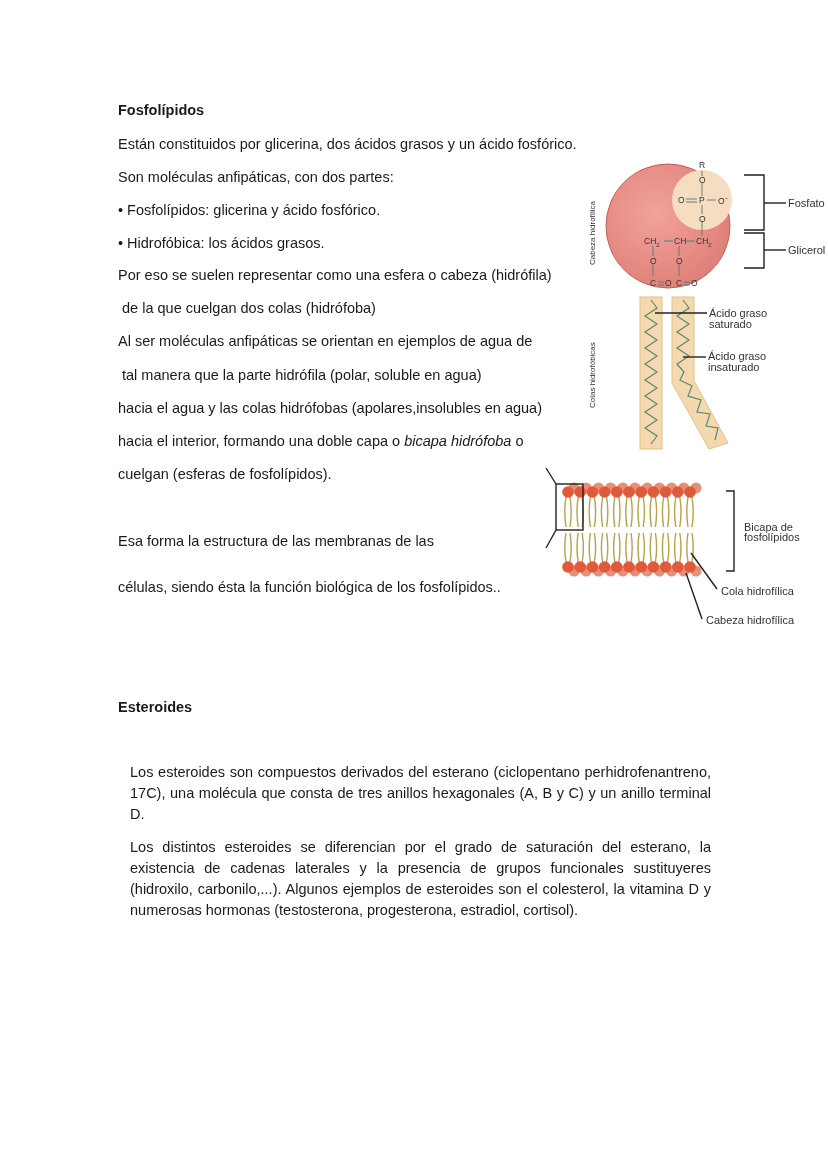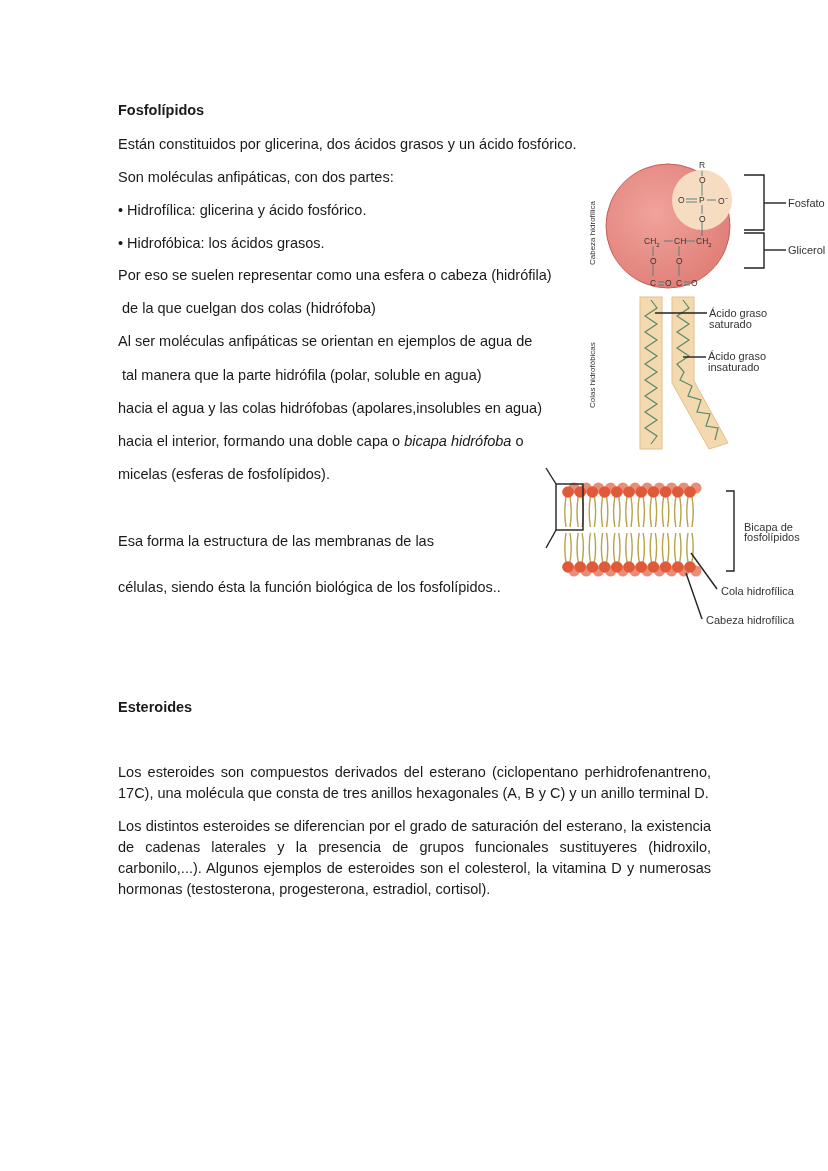--- a/index.html
+++ b/index.html
@@ -1,40 +1,40 @@
 <!DOCTYPE html>
 <html><head>
 <meta charset="utf-8">
 <style>
   html,body{margin:0;padding:0;background:#ffffff;}
   body{width:828px;height:1171px;position:relative;overflow:hidden;
        font-family:"Liberation Sans","DejaVu Sans",sans-serif;color:#1a1a1a;}
   .t{position:absolute;left:118px;font-size:14.5px;white-space:nowrap;line-height:18px;}
   .h{font-weight:bold;}
   .just{position:absolute;left:118px;width:593px;font-size:14.5px;line-height:21px;text-align:justify;}
-  .just p{margin:0 0 12px 0;}
+  .just p{margin:0 0 12px 12px;}
   .lbl{position:absolute;font-size:11px;color:#333;line-height:10px;white-space:nowrap;}
   .vlbl{position:absolute;font-size:8px;color:#333;white-space:nowrap;transform:rotate(-90deg);transform-origin:left top;}
   svg{position:absolute;overflow:visible;}
 </style>
 </head>
 <body>
 
 <div class="t h" style="top:101px">Fosfolípidos</div>
 <div class="t" style="top:135px">Están constituidos por glicerina, dos ácidos grasos y un ácido fosfórico.</div>
 <div class="t" style="top:168px">Son moléculas anfipáticas, con dos partes:</div>
-<div class="t" style="top:201px">• Hidrofílica: glicerina y ácido fosfórico.</div>
+<div class="t" style="top:201px">• Fosfolípidos: glicerina y ácido fosfórico.</div>
 <div class="t" style="top:234px">• Hidrofóbica: los ácidos grasos.</div>
 <div class="t" style="top:266px">Por eso se suelen representar como una esfera o cabeza (hidrófila)</div>
 <div class="t" style="top:299px;white-space:pre"> de la que cuelgan dos colas (hidrófoba)</div>
 <div class="t" style="top:332px">Al ser moléculas anfipáticas se orientan en ejemplos de agua de</div>
 <div class="t" style="top:366px;white-space:pre"> tal manera que la parte hidrófila (polar, soluble en agua)</div>
 <div class="t" style="top:399px">hacia el agua y las colas hidrófobas (apolares,insolubles en agua)</div>
 <div class="t" style="top:432px;white-space:pre"><span>hacia el interior, formando una doble capa o </span><i>bicapa hidrófoba</i><span> o</span></div>
-<div class="t" style="top:465px">micelas (esferas de fosfolípidos).</div>
+<div class="t" style="top:465px">cuelgan (esferas de fosfolípidos).</div>
 <div class="t" style="top:532px">Esa forma la estructura de las membranas de las</div>
 <div class="t" style="top:578px">células, siendo ésta la función biológica de los fosfolípidos..</div>
 
 <div>
   <span class="vlbl" style="left:588px;top:265px">Cabeza hidrofílica</span>
   <span class="vlbl" style="left:588px;top:408px">Colas hidrofóbicas</span>
 
   <svg width="828" height="1171" style="left:0;top:0">
     <defs>
       <radialGradient id="hg" cx="40%" cy="40%" r="65%">

